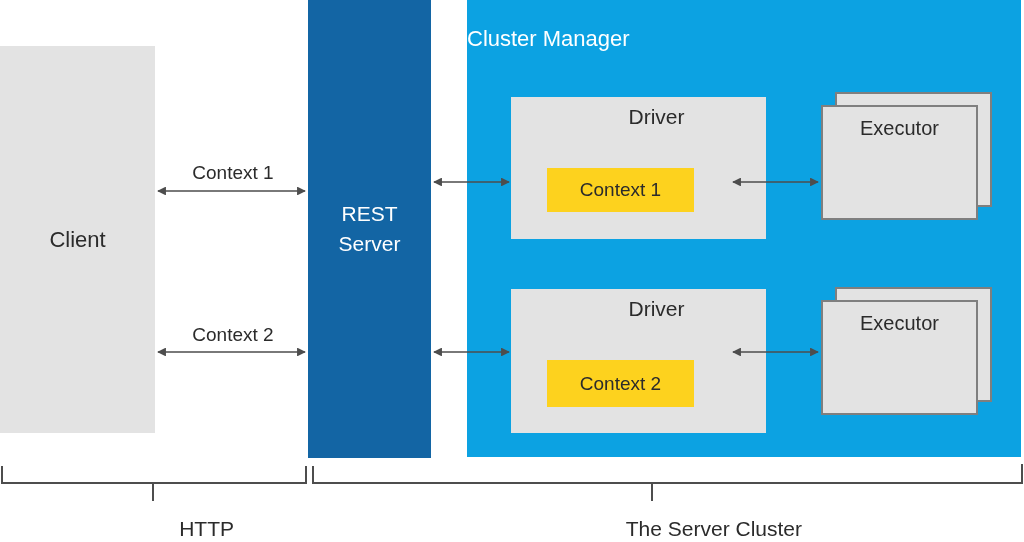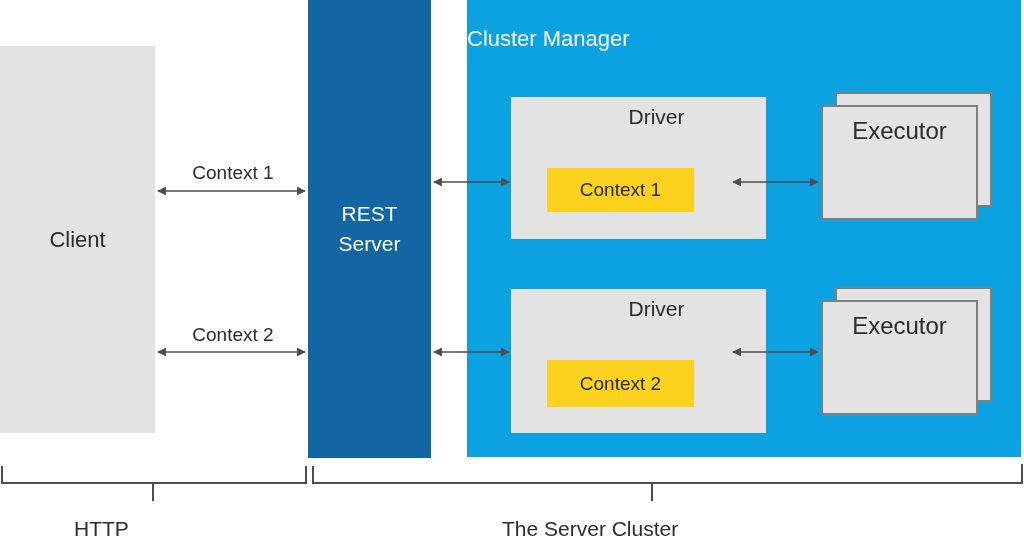--- a/index.html
+++ b/index.html
@@ -51,31 +51,31 @@
   .driver-2 .context-chip{height:47px;}
   .exec-stack{position:absolute;left:354px;width:171px;height:128px;}
   .exec-stack-1{top:92px;}
   .exec-stack-2{top:287px;}
   .exec-back,.exec-front{
     position:absolute;width:157px;height:115px;box-sizing:border-box;
     background:var(--box-gray);border:2px solid var(--executor-border);
   }
   .exec-back{left:14px;top:0;}
   .exec-front{left:0;top:13px;text-align:center;}
-  .exec-front .label{display:block;margin-top:10px;font-size:24px;}
+  .exec-front .label{display:block;margin-top:10px;font-size:20px;}
   
   .overlay{position:absolute;left:0;top:0;width:1024px;height:542px;pointer-events:none;}
   .overlay line{stroke:var(--arrow-gray);stroke-width:1.6;}
   .overlay .bracket{stroke:var(--arrow-gray);stroke-width:2;fill:none;}
   .overlay marker path{fill:var(--arrow-gray);}
   
   .conn-label{width:146px;text-align:center;font-size:19px;}
   .conn-label-1{left:160px;top:162px;}
   .conn-label-2{left:160px;top:324px;}
-  .bracket-label{text-align:left;font-size:21px;}
+  .bracket-label{text-align:right;font-size:21px;}
   .bracket-label-http{left:74px;top:517px;width:160px;}
   .bracket-label-cluster{left:502px;top:517px;width:300px;}
 </style>
 </head>
 <body>
 
 <div class="canvas">
 
   <div class="abs rest-bar">
     <div class="label">

